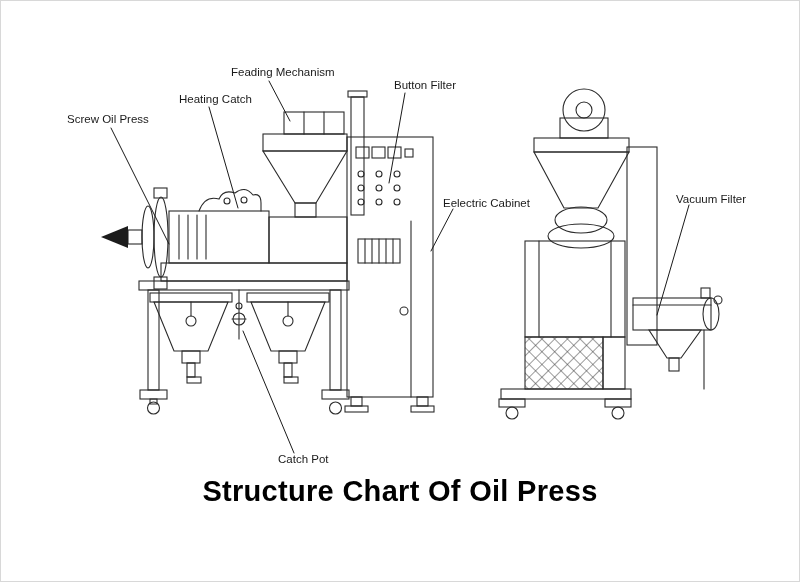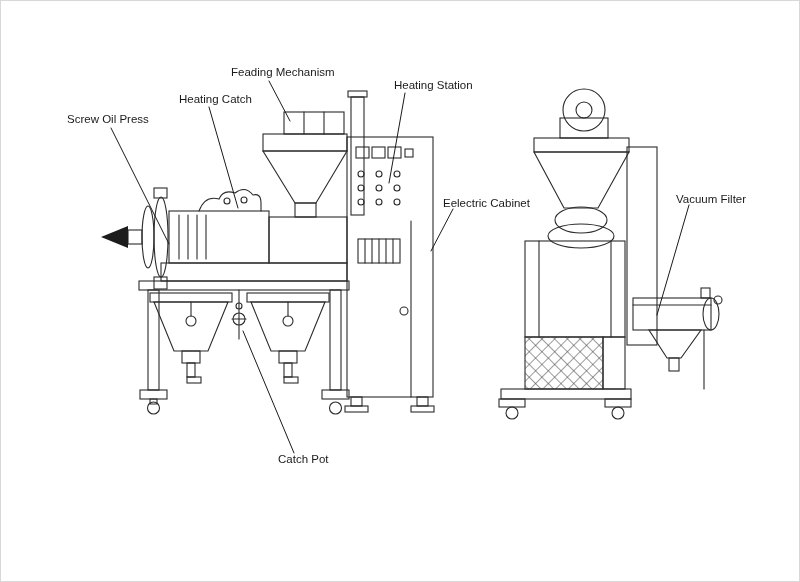--- a/index.html
+++ b/index.html
@@ -214,19 +214,20 @@
         <line x1="452" y1="208" x2="430" y2="250"></line>
         <line x1="688" y1="204" x2="656" y2="314"></line>
         <line x1="293" y1="452" x2="242" y2="330"></line>
       </g>
     </g>
   </svg>
 
   <div class="label" style="left:66px;  top:112px;">Screw Oil  Press</div>
   <div class="label" style="left:178px; top:92px;">Heating Catch</div>
   <div class="label" style="left:230px; top:65px;">Feading Mechanism</div>
-  <div class="label" style="left:393px; top:78px;">Heating Station</div>
+  <div class="label" style="left:393px; top:78px;">Button Filter</div>
   <div class="label" style="left:442px; top:196px;">Eelectric Cabinet</div>
   <div class="label" style="left:675px; top:192px;">Vacuum Filter</div>
   <div class="label" style="left:277px; top:452px;">Catch Pot</div>
 
+  <h1 class="title">Structure Chart Of Oil Press</h1>
 
 </div>
 
 </body></html>

